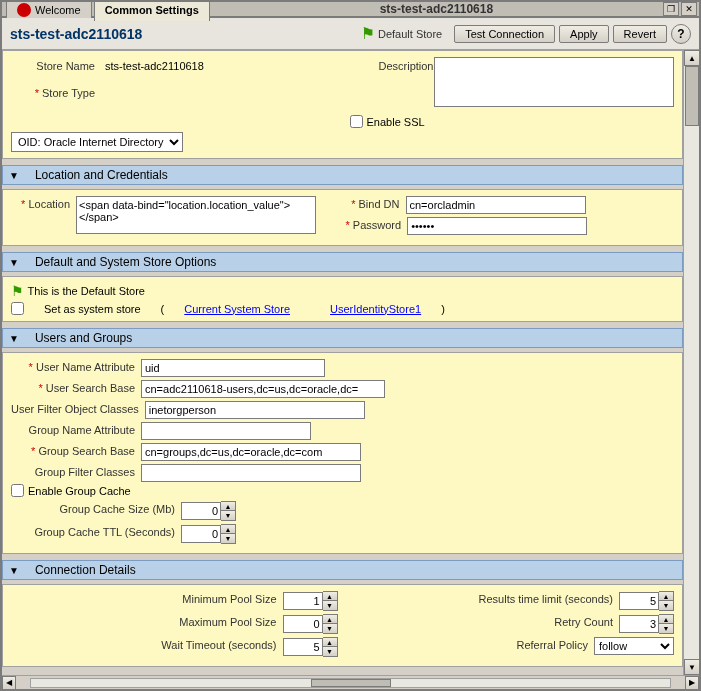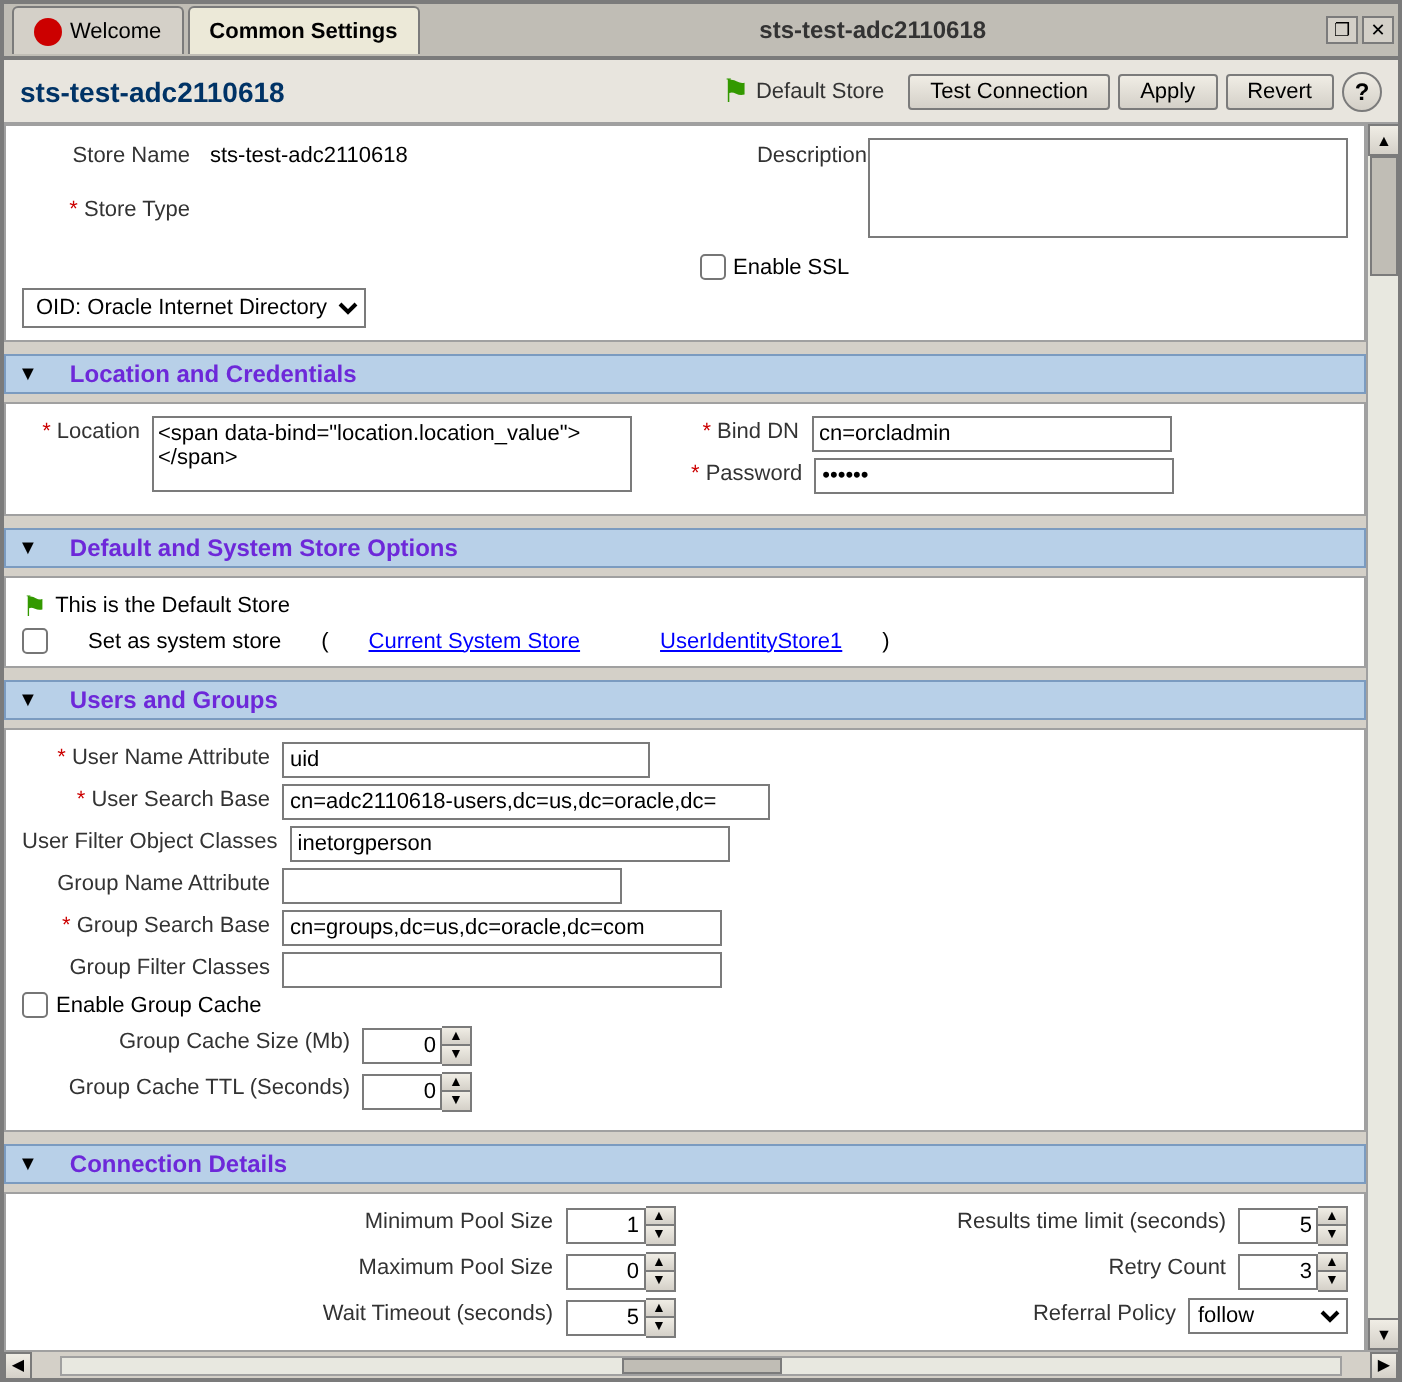--- a/index.html
+++ b/index.html
@@ -4,21 +4,21 @@
   <style>
     * { box-sizing: border-box; margin: 0; padding: 0; font-family: Arial, sans-serif; font-size: 11px; }
     body { background: #d4d0c8; width: 701px; height: 691px; overflow: hidden; }
 
     
     .tab-bar {
       display: flex;
       align-items: center;
       background: #c0bdb5;
       border-bottom: 2px solid #7b7b7b;
-      height: 28px;
+      height: 16px;
       padding-left: 4px;
     }
     .tab {
       display: flex;
       align-items: center;
       padding: 3px 10px;
       border: 1px solid #7b7b7b;
       border-bottom: none;
       background: #d4d0c8;
       cursor: pointer;
@@ -152,29 +152,29 @@
       border: 1px solid #7b9bc0;
       padding: 2px 6px;
       margin: 6px 0 4px 0;
       cursor: pointer;
     }
     .section-header-icon {
       margin-right: 4px;
       font-size: 10px;
     }
     .section-title {
-      font-weight: bold;
+      font-weight: normal;
       font-size: 12px;
-      color: #6d28d9;
+      color: #000000;
       padding-left: 12px;
     }
 
     
     .section-box {
-      background: #ffffff;
+      background: #fef9c3;
       border: 1px solid #a0a0a0;
       padding: 6px 8px;
       margin-bottom: 4px;
     }
 
     
     .default-store-row {
       display: flex; align-items: center; gap: 4px; margin-bottom: 3px;
     }
     .checkbox-row { display: flex; align-items: center; gap: 20px; }

